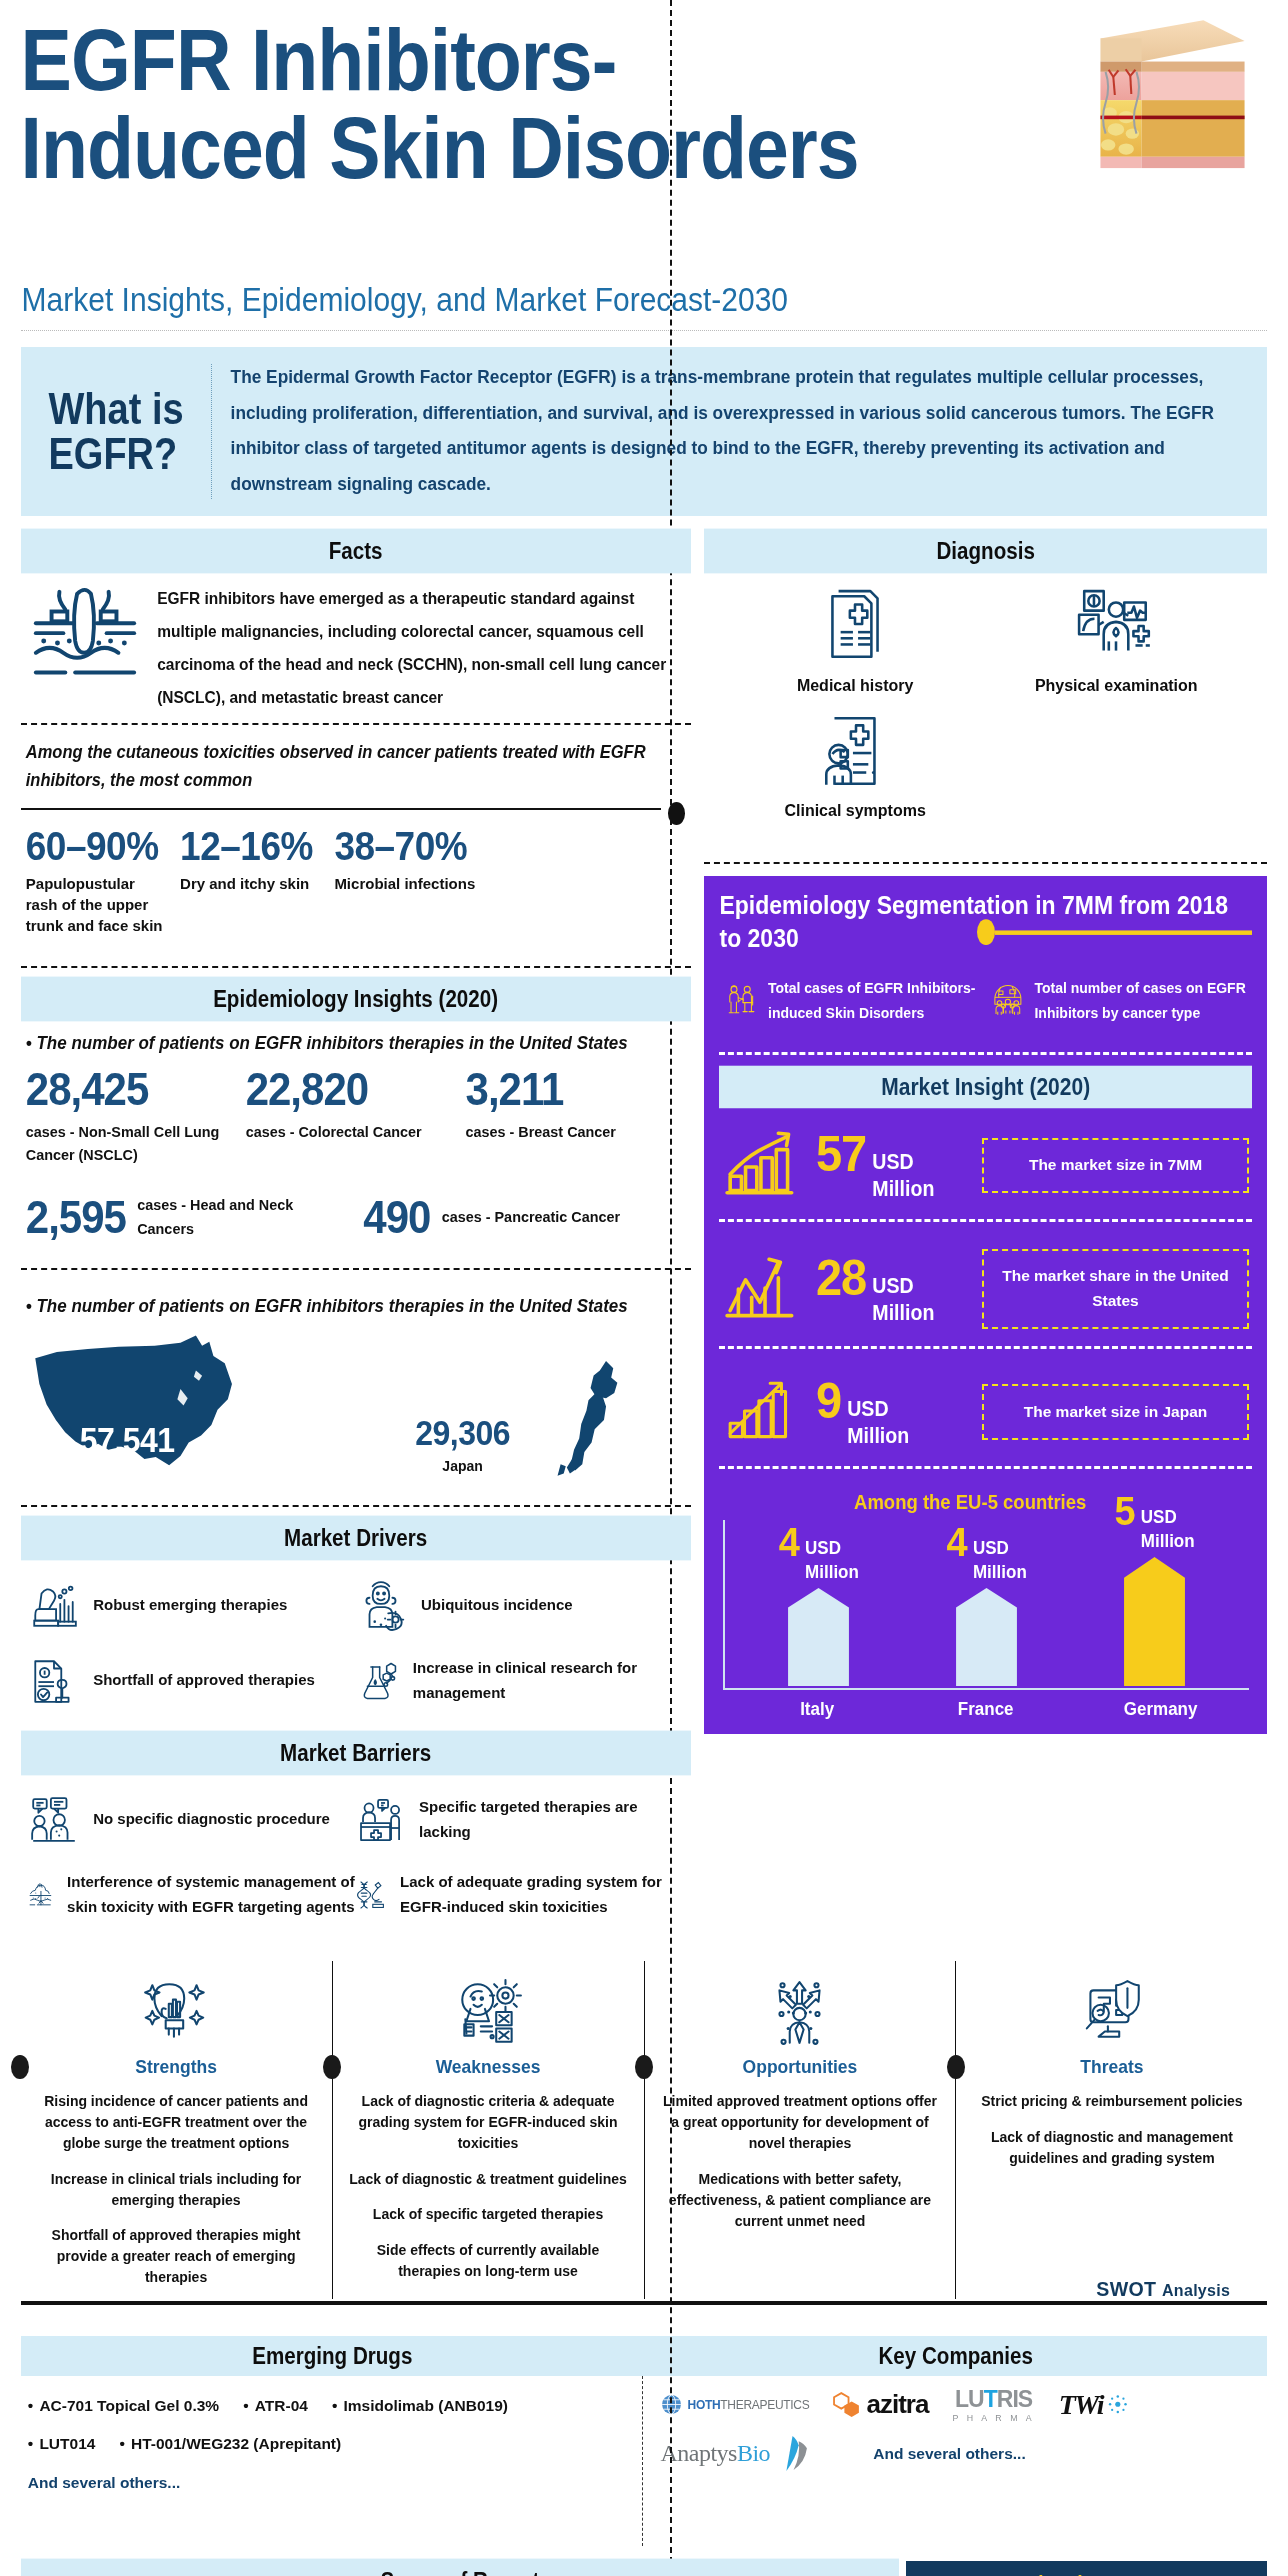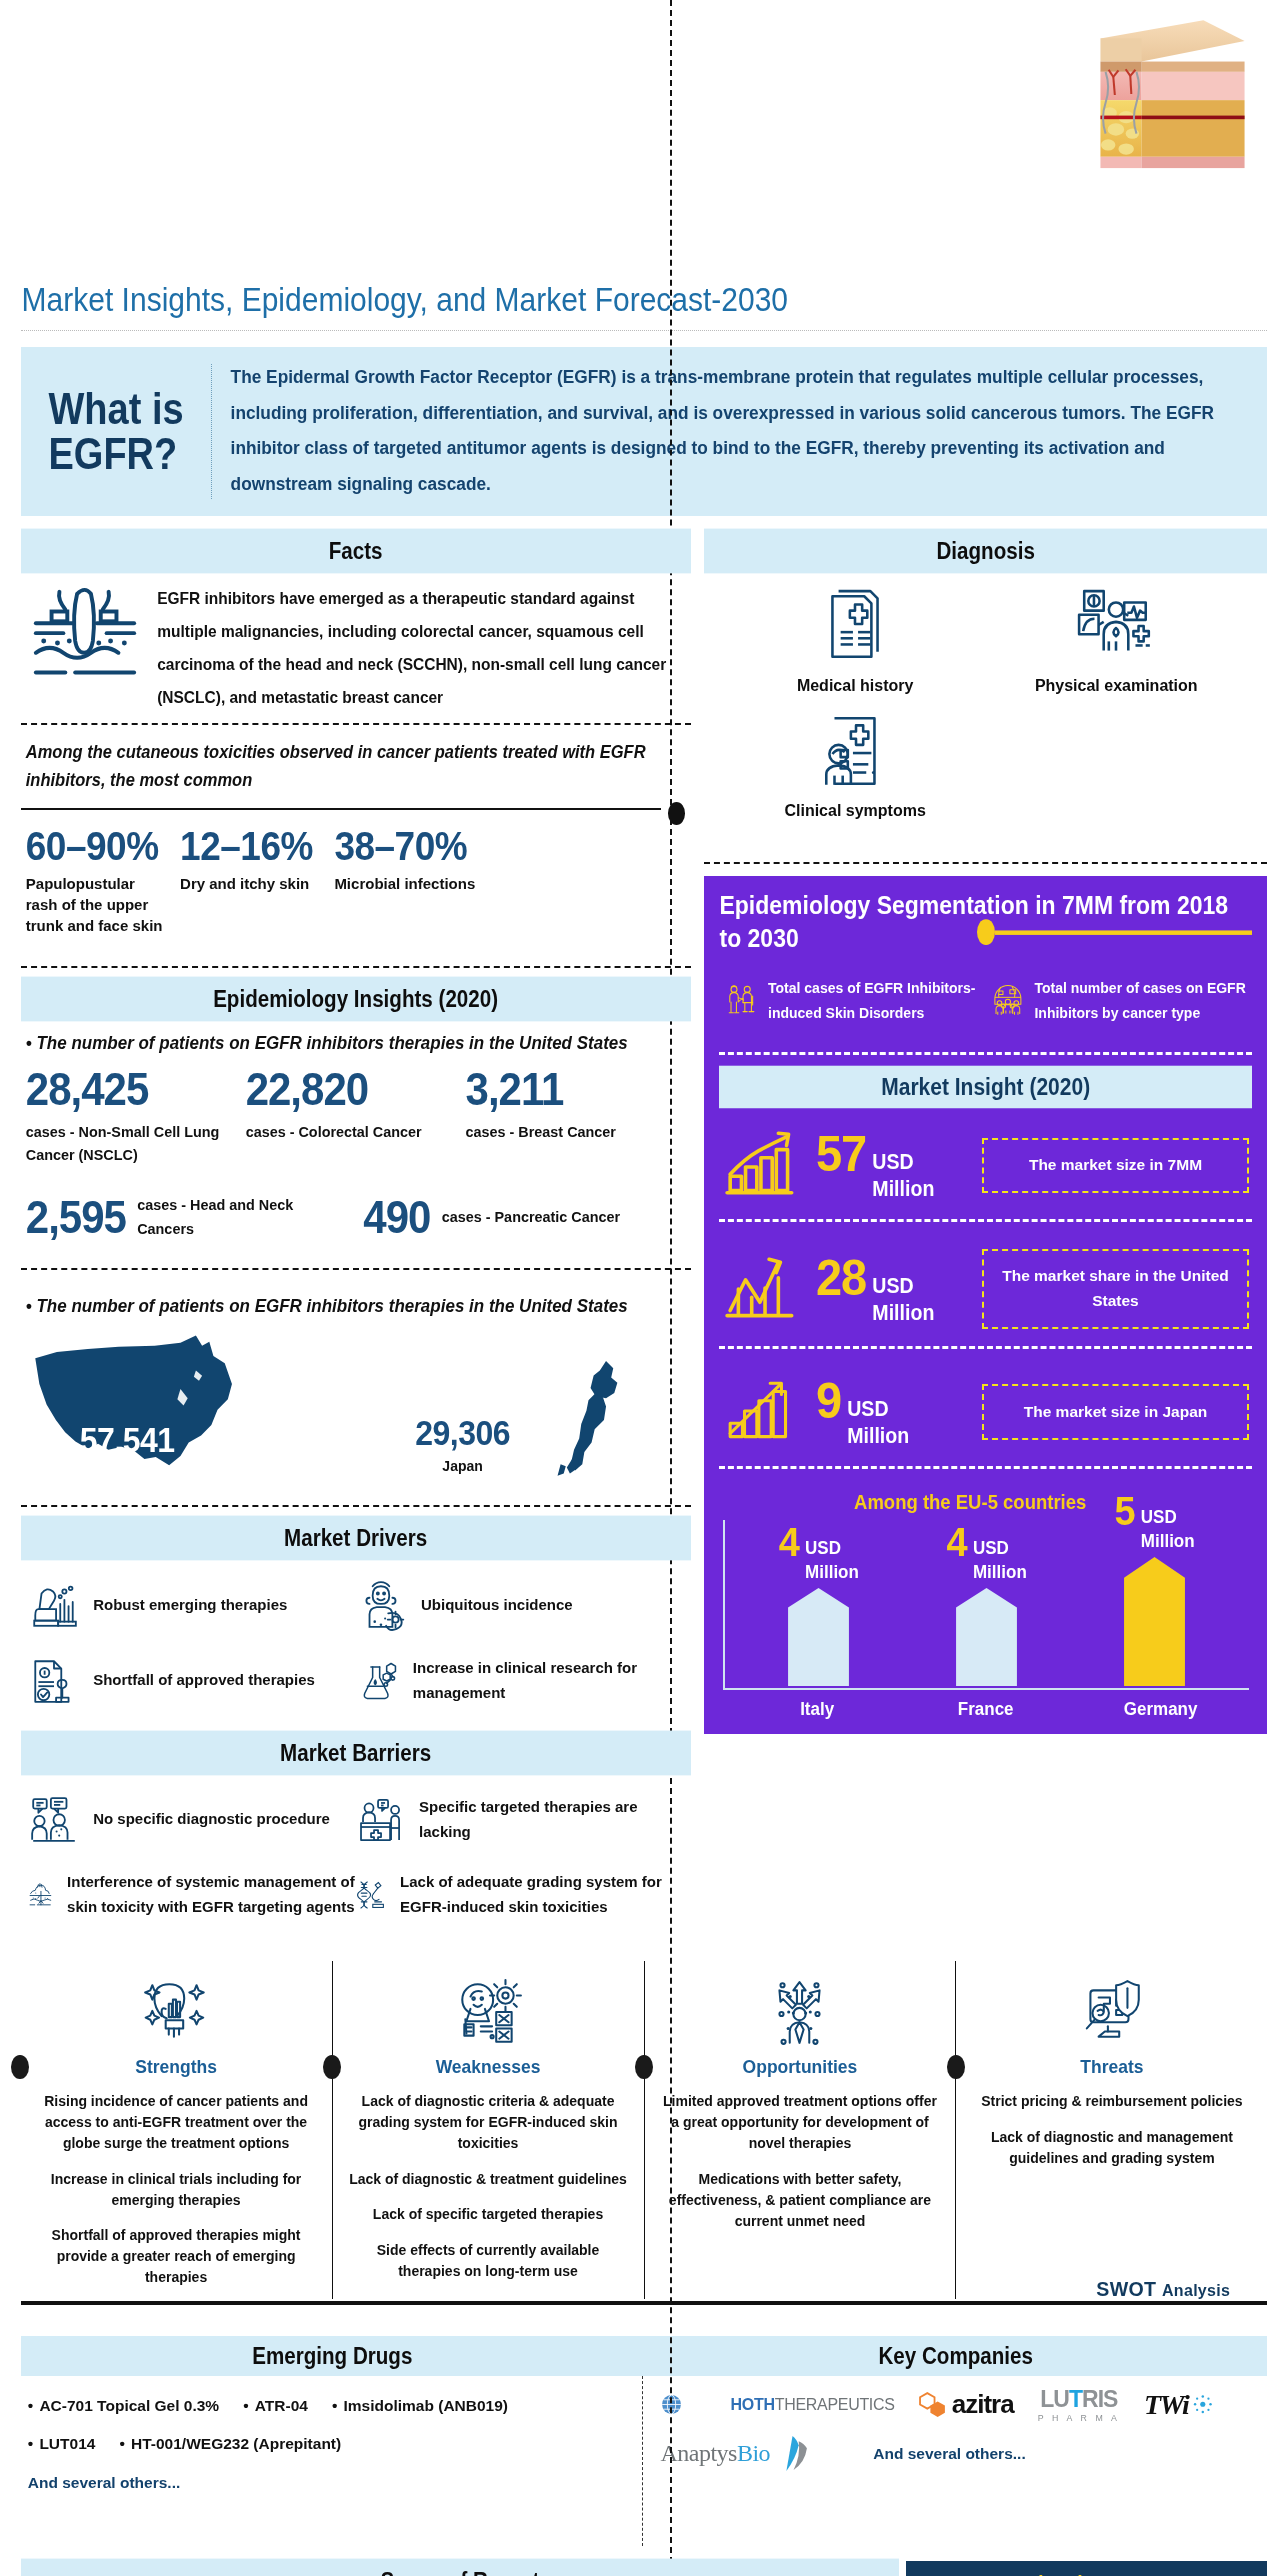--- a/index.html
+++ b/index.html
@@ -290,21 +290,21 @@
     font-family:"Liberation Sans Narrow","Liberation Sans",sans-serif;
     font-weight:bold; font-size:15.5px; color:#111; white-space:nowrap;
   }
   .drug::before { content:"\2022"; margin-right:6.2px; }
   .several {
     font-family:"Liberation Sans Narrow","Liberation Sans",sans-serif;
     font-weight:bold; font-size:15.5px; color:#12416c;
   }
   .logo-row { display:flex; align-items:center; gap:24px; margin-bottom:11.3px; flex-wrap:nowrap; }
   .logo { display:flex; align-items:center; gap:4.1px; }
-  .logo-hoth { font-family:"Liberation Sans", sans-serif; font-size:16px; letter-spacing:-0.3px;margin-left:43px; }
+  .logo-hoth { font-family:"Liberation Sans", sans-serif; font-size:12px; letter-spacing:-0.3px; }
   .logo-hoth b { color:#2f6fb5; font-weight:bold; }
   .logo-hoth span { color:#6f7477; }
   .logo-azitra { font-family:"Liberation Sans", sans-serif; font-weight:bold; font-size:26px; color:#111; letter-spacing:-1px; }
   .logo-lutris { text-align:center; }
   .logo-lutris .main { font-family:"Liberation Sans", sans-serif; font-weight:bold; font-size:23px; color:#8e9295; letter-spacing:-1px; }
   .logo-lutris .main i { color:#1ea3e0; font-style:normal; }
   .logo-lutris .sub { font-family:"Liberation Sans", sans-serif; font-size:8.8px; color:#8e9295; letter-spacing:3.1px; }
   .logo-twi { font-family:"Liberation Serif", serif; font-style:italic; font-weight:bold; font-size:28px; color:#111; letter-spacing:-1.5px; }
   .logo-anaptys { font-family:"Liberation Serif", serif; font-size:24px; color:#6f7477; letter-spacing:-0.5px; }
   .logo-anaptys i { color:#2f9fd8; font-style:normal; }
@@ -321,20 +321,26 @@
   .rr-title {
     text-align:center;
     font-family:"Liberation Sans Narrow","Liberation Sans",sans-serif;
     font-weight:bold; font-size:19px; color:#f7cc1b; transform:scaleY(1.1); padding:4.1px 0 7.2px 0;
   }
 </style>
 </head>
 <body>
 
 <div id="header">
+  <div id="title-block">
+    <div class="main-title">
+      <div>EGFR Inhibitors-</div>
+      <div class="l2">Induced Skin Disorders</div>
+    </div>
+  </div>
   <svg id="skin-art" viewBox="0 0 340 330">
     <defs>
       <linearGradient id="epi" x1="0" y1="0" x2="0" y2="1">
         <stop offset="0" stop-color="#f7dcb9"></stop>
           <stop offset="1" stop-color="#e9c69a"></stop>
       </linearGradient>
       <linearGradient id="derm" x1="0" y1="0" x2="0" y2="1">
         <stop offset="0" stop-color="#f3b9b4"></stop>
           <stop offset="1" stop-color="#eda29c"></stop>
       </linearGradient>

